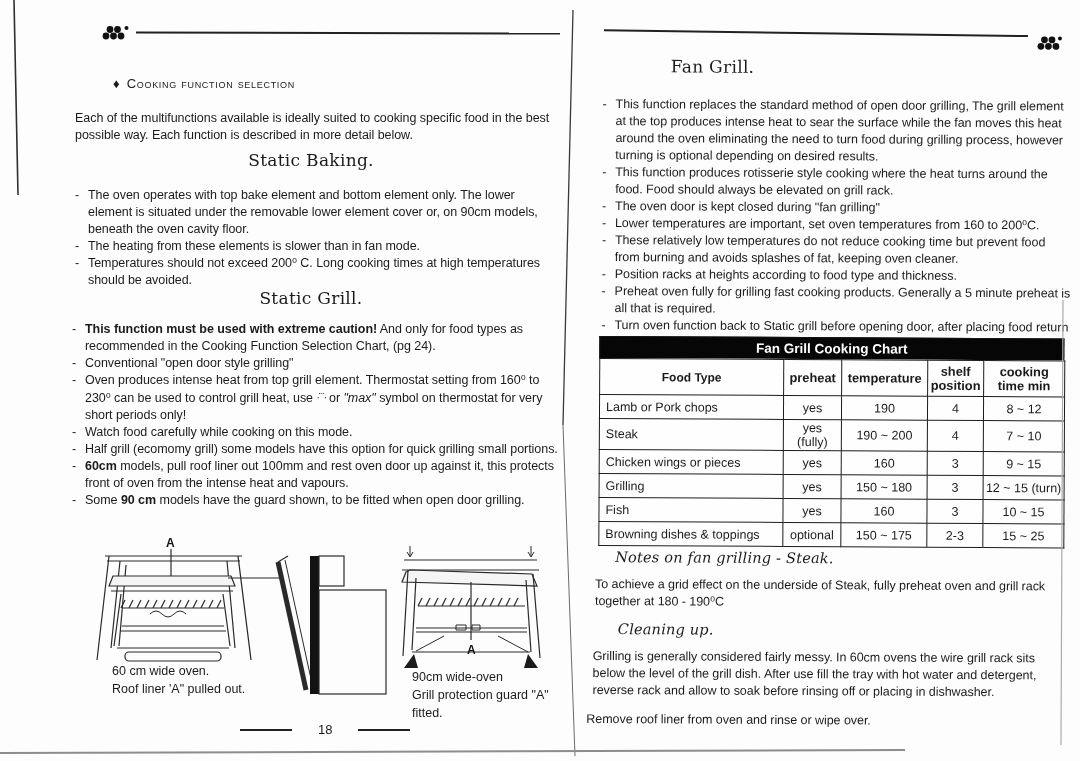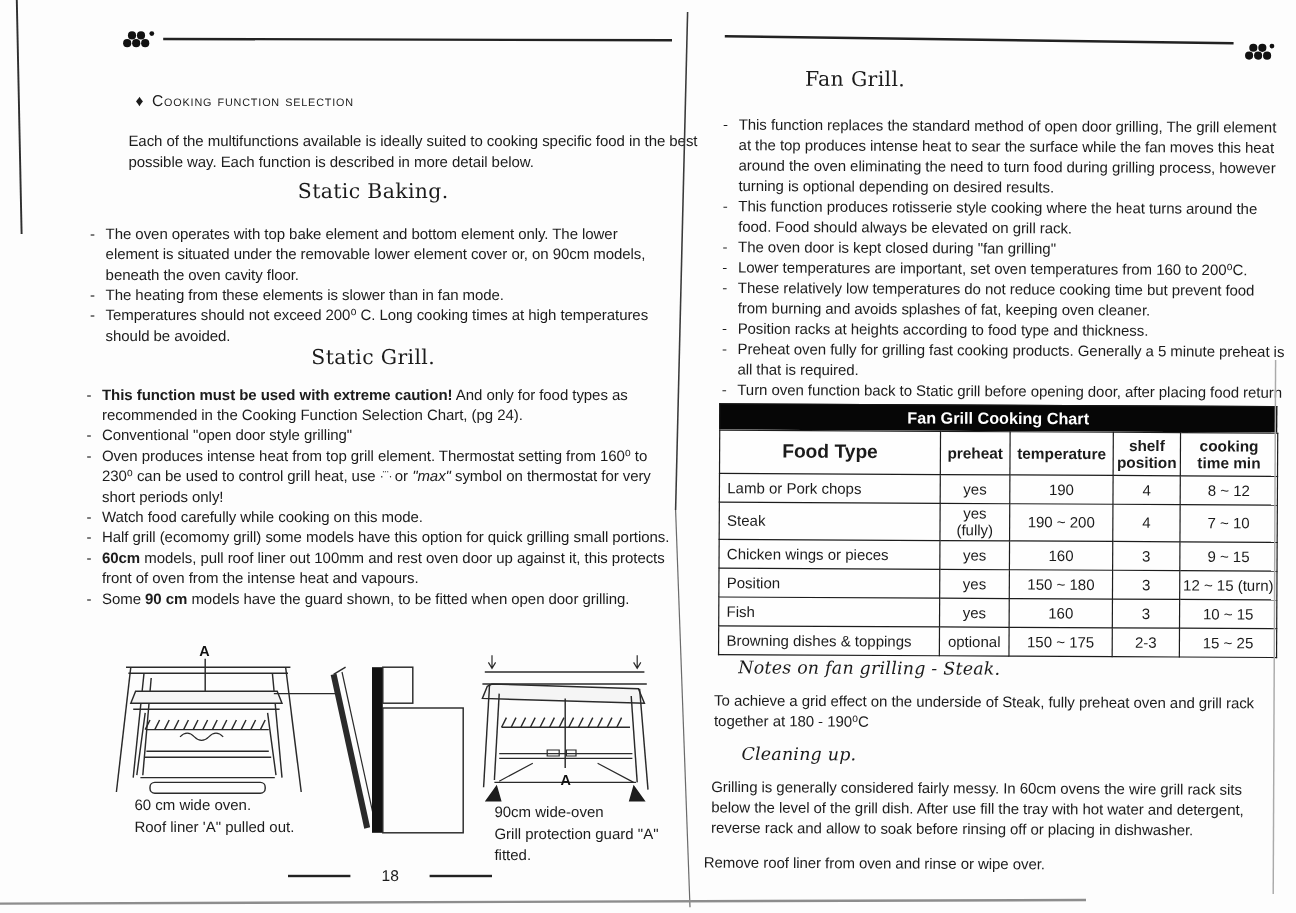--- a/index.html
+++ b/index.html
@@ -19,21 +19,21 @@
   .btext{flex:1;}
   .caption{font-size:12.5px;line-height:18px;}
   .pageno{display:flex;align-items:center;gap:14px;font-size:13px;}
   .pageno .bar{height:2px;background:#222;width:52px;}
   
   .table-title{background:#060606;color:#ffffff;font-weight:bold;text-align:center;
                font-size:13.5px;height:21px;line-height:21px;border:1.6px solid #141414;border-bottom:none;}
   #cooking-table{border-collapse:collapse;width:100%;table-layout:fixed;background:#fefefe;}
   #cooking-table th,#cooking-table td{border:1.6px solid #1c1c1c;vertical-align:middle;}
   #cooking-table th{font-size:12.8px;font-weight:bold;text-align:center;height:33px;padding:1px 2px;line-height:14px;}
-  #cooking-table th:first-child{font-weight:bold;font-size:16px;margin-left:40px;}
+  #cooking-table th:first-child{font-weight:bold;font-size:12px;margin-left:40px;}
   #cooking-table td{font-size:12.5px;text-align:center;height:21px;padding:1px 2px;}
   #cooking-table td:first-child{text-align:left;padding-left:6px;}
   svg{display:block;}
   .line-art{stroke:#2a2a2a;fill:none;stroke-width:1.2;}
 </style>
 </head>
 <body>
 
 <div id="canvas">
 
@@ -49,21 +49,21 @@
           <circle cx="25.5" cy="4" r="2"></circle>
       </g>
     </svg>
     <div class="abs" style="left:136px;top:32px;width:424px;height:2px;background:#222;transform:rotate(0.15deg);"></div>
 
     <div class="abs" style="left:113px;top:76px;display:flex;align-items:center;gap:7px;">
       <span style="font-size:13px;">♦</span>
       <span class="smallcaps">Cooking function selection</span>
     </div>
 
-    <div class="abs body-text" style="left:75px;top:110px;width:478px;margin-left:32px;">Each of the multifunctions available is ideally suited to cooking specific food  in the best possible way. Each function is described in more detail below.</div>
+    <div class="abs body-text" style="left:75px;top:110px;width:478px;">Each of the multifunctions available is ideally suited to cooking specific food  in the best possible way. Each function is described in more detail below.</div>
 
     <div class="abs serif-h center" style="left:75px;top:150px;width:472px;">Static Baking.</div>
 
     <div class="abs body-text" style="left:75px;top:187px;width:486px;">
         <div class="bullet">
           <span class="dash">-</span>
           <span class="btext"><span>The oven operates with top bake element and bottom element only. The lower element is situated under the removable lower element cover or, on 90cm models, beneath the oven cavity floor.</span></span>
         </div>
         <div class="bullet">
           <span class="dash">-</span>
@@ -270,21 +270,21 @@
               <td>7 ~ 10</td>
             </tr>
             <tr>
               <td>Chicken wings or pieces</td>
               <td>yes</td>
               <td>160</td>
               <td>3</td>
               <td>9 ~ 15</td>
             </tr>
             <tr>
-              <td>Position</td>
+              <td>Grilling</td>
               <td>yes</td>
               <td>150 ~ 180</td>
               <td>3</td>
               <td>12 ~ 15 (turn)</td>
             </tr>
             <tr>
               <td>Fish</td>
               <td>yes</td>
               <td>160</td>
               <td>3</td>

